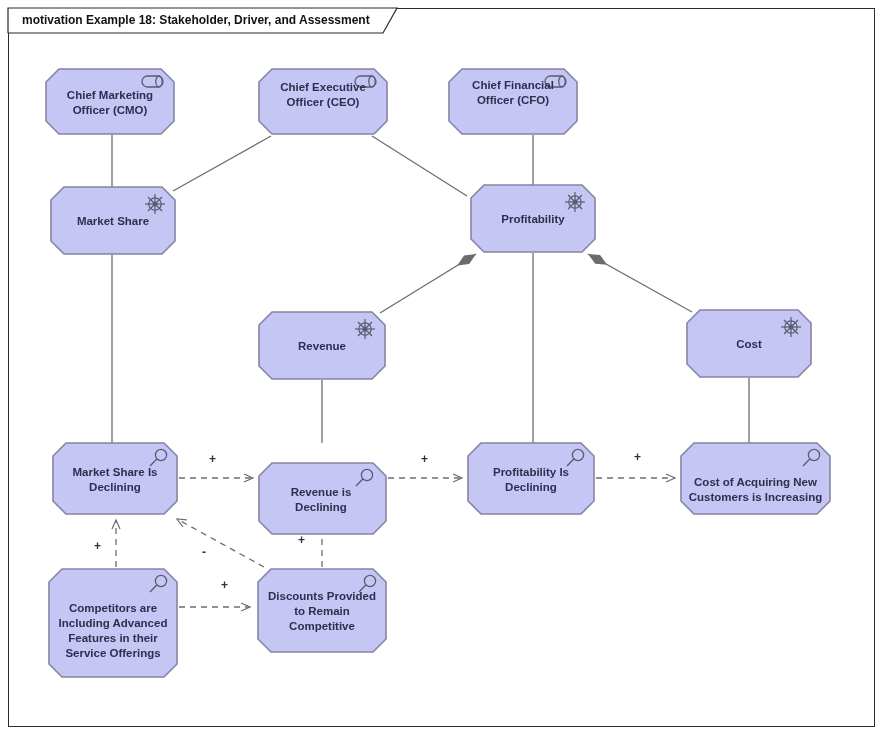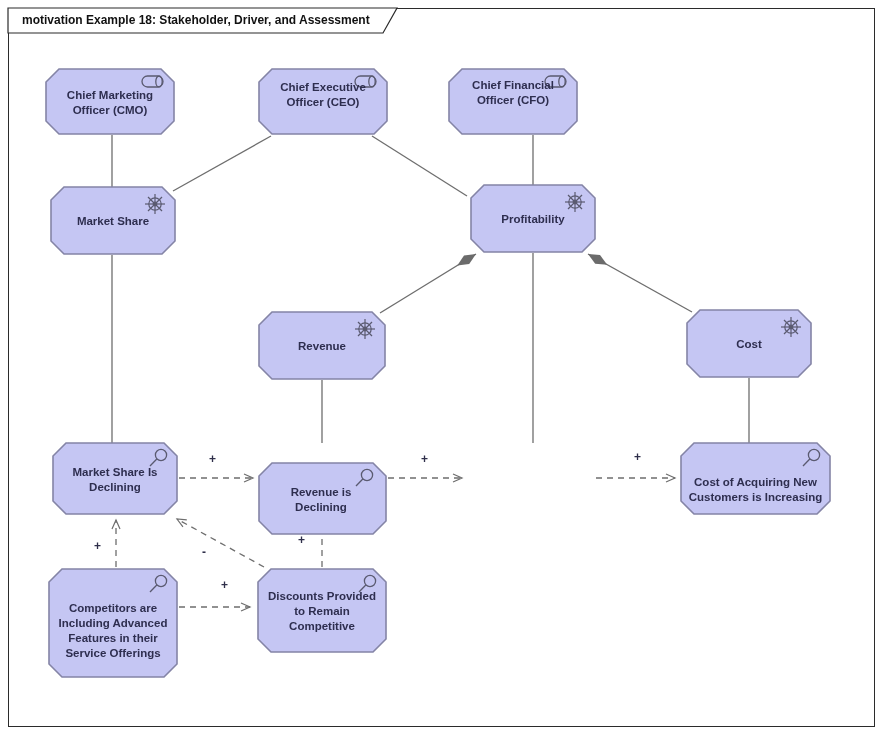--- a/index.html
+++ b/index.html
@@ -218,20 +218,32 @@
       </svg>
     <span class="corner-icon">
       <svg width="22" height="21">
           <circle cx="14" cy="7" r="5.6" fill="none" stroke="#5a5a70" stroke-width="1.3"></circle>
           <line x1="9.8" y1="11" x2="3" y2="18" stroke="#5a5a70" stroke-width="1.3"></line>
         </svg>
     </span>
     <span class="node-label">Revenue is Declining</span>
   </div>
 
+  <div class="node" style="left:467px;top:442px;width:128px;height:73px">
+      <svg width="128" height="73" class="shape">
+        <polygon points="14,1 114,1 127,14 127,59 114,72 14,72 1,59 1,14" fill="#c5c6f3" stroke="#8484a6" stroke-width="1.6"></polygon>
+      </svg>
+    <span class="corner-icon">
+      <svg width="22" height="21">
+          <circle cx="14" cy="7" r="5.6" fill="none" stroke="#5a5a70" stroke-width="1.3"></circle>
+          <line x1="9.8" y1="11" x2="3" y2="18" stroke="#5a5a70" stroke-width="1.3"></line>
+        </svg>
+    </span>
+    <span class="node-label">Profitability Is Declining</span>
+  </div>
 
   <div class="node" style="left:680px;top:442px;width:151px;height:93px">
       <svg width="151" height="73" class="shape">
         <polygon points="14,1 137,1 150,14 150,59 137,72 14,72 1,59 1,14" fill="#c5c6f3" stroke="#8484a6" stroke-width="1.6"></polygon>
       </svg>
     <span class="corner-icon">
       <svg width="22" height="21">
           <circle cx="14" cy="7" r="5.6" fill="none" stroke="#5a5a70" stroke-width="1.3"></circle>
           <line x1="9.8" y1="11" x2="3" y2="18" stroke="#5a5a70" stroke-width="1.3"></line>
         </svg>

